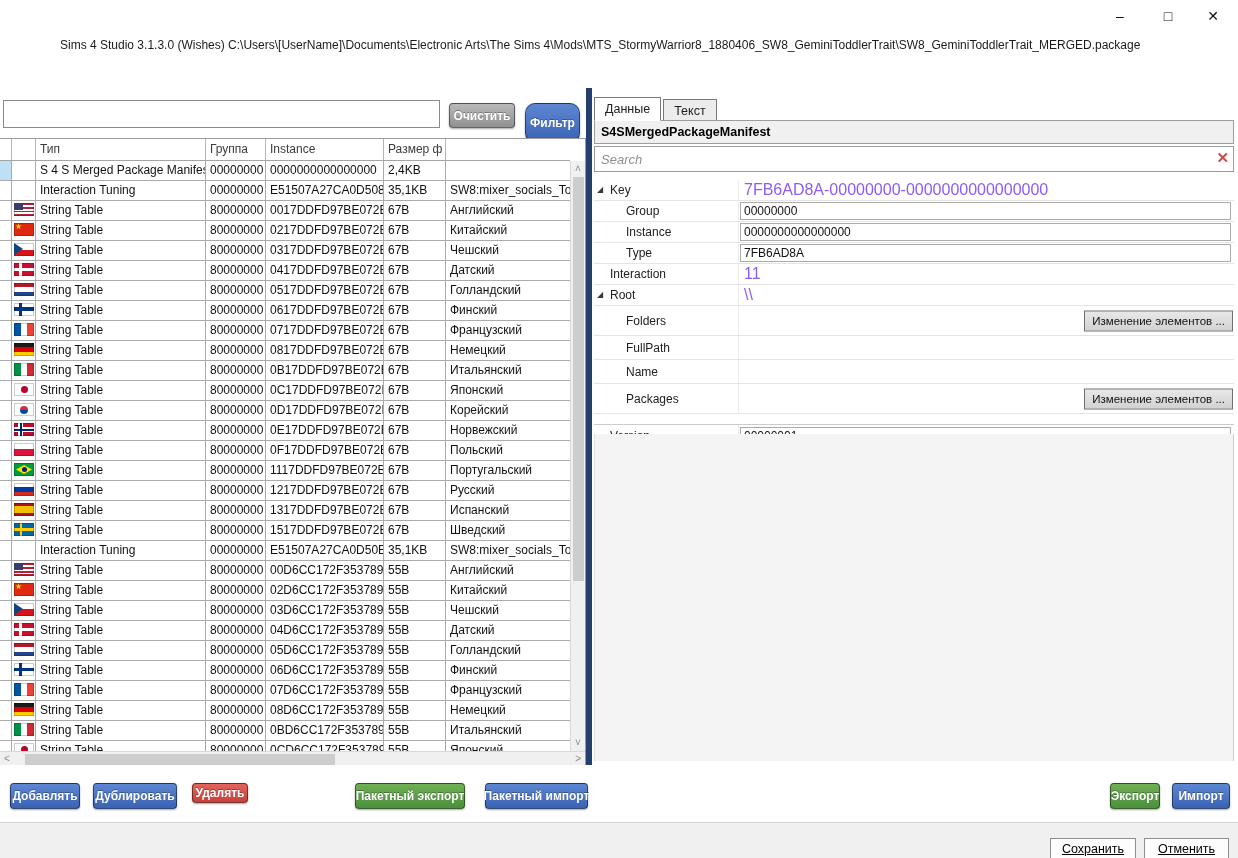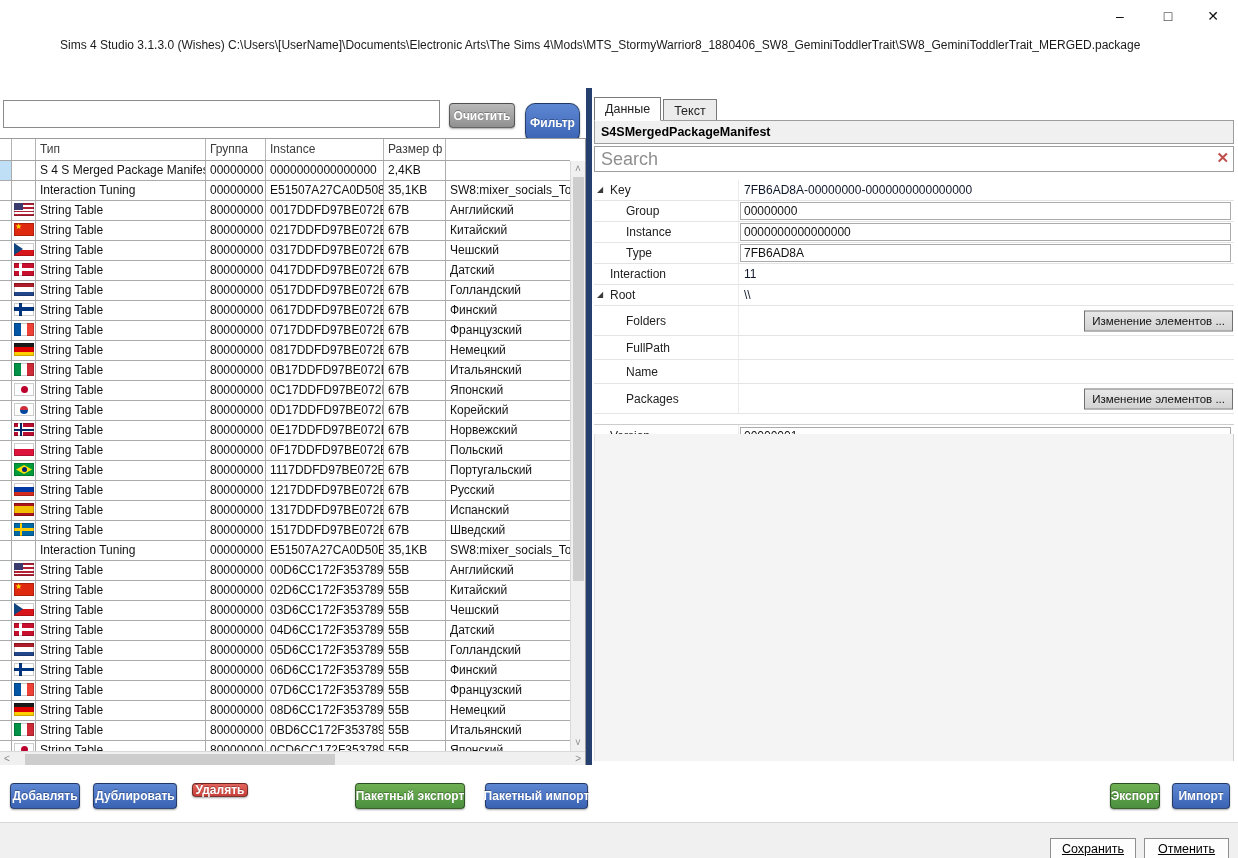--- a/index.html
+++ b/index.html
@@ -55,43 +55,43 @@
   .divider { position:absolute; left:586px; top:88px; width:6px; height:677px; background:#25406f; cursor:col-resize; }
 
   
   .rpanel { position:absolute; left:592px; top:88px; width:646px; height:677px; background:#fff; }
   .tabs { position:absolute; left:2px; top:9px; height:24px; display:flex; }
   .tab { font-size:12.5px; color:#222; padding:4px 10px 0 10px; height:24px; border:1px solid #7a7a7a; margin-right:2px; cursor:pointer; }
   .tab-active { background:#fff; border-bottom:1px solid #fff; position:relative; z-index:2; }
   .tab-idle { background:#ececec; margin-top:2px; height:22px; }
   .rp-header { position:absolute; left:2px; top:32px; width:640px; height:24px; background:#f0f0f0; border:1px solid #9d9d9d; font-size:12.5px; font-weight:bold; color:#000; padding:4px 0 0 6px; }
   .rp-search { position:absolute; left:2px; top:58px; width:640px; height:26px; border:1px solid #9d9d9d; background:#fff; }
-  .rp-search input { position:absolute; left:1px; top:1px; width:610px; height:22px; border:none; outline:none; font-size:18px; color:#333; padding:0 5px; }
+  .rp-search input { position:absolute; left:1px; top:1px; width:610px; height:22px; border:none; outline:none; font-size:13px; color:#333; padding:0 5px;font-style:italic; }
   .rp-search input::placeholder { color:#8f8f8f; }
   .rp-clear { position:absolute; right:4px; top:2px; font-size:15px; font-weight:bold; color:#c0504d; cursor:pointer; }
 
   .prop-grid { position:absolute; left:2px; top:92px; width:640px; background:#fff; }
   .prop-row { position:relative; display:flex; align-items:center; border-bottom:1px solid #e4e4e4; min-height:21px; }
   .prop-row.kind-button { min-height:30px; }
   .prop-row.kind-empty { min-height:24px; }
   .prop-row:last-child { margin-top:10px; border-top:1px solid #cccccc; min-height:23px; }
   .prop-label { width:145px; flex:none; font-size:12px; color:#222; overflow:hidden; white-space:nowrap; border-right:1px solid #ececec; align-self:stretch; display:flex; align-items:center; }
   .p-ind0 { padding-left:16px; } .p-ind1 { padding-left:32px; }
   .expander { position:absolute; left:3px; top:5px; font-size:8px; color:#3a3a3a; cursor:pointer; }
   .prop-val { flex:1; position:relative; align-self:stretch; display:flex; align-items:center; }
-  .prop-ro { font-size:12px; color:#0f172a; padding-left:5px; white-space:nowrap; }
+  .prop-ro { font-size:16px; color:#8b5cf6; padding-left:5px; white-space:nowrap; }
   .prop-input { width:491px; height:18px; border:1px solid #ababab; font-size:12px; color:#111; padding:0 3px; margin-left:1px; background:#fff; }
   .prop-btn { position:absolute; right:1px; top:50%; transform:translateY(-50%); height:21px; background:linear-gradient(180deg,#e8e8e8,#d2d2d2); border:1px solid #707070; font-size:11.5px; color:#111; padding:0 7px; cursor:pointer; font-family:"Liberation Sans",sans-serif; }
   .rp-filler { position:absolute; left:2px; top:346px; width:640px; height:327px; background:#f4f4f4; border-left:1px solid #e0e0e0; border-right:1px solid #cfcfcf; }
 
   
   .bottombar { position:absolute; left:0; top:765px; width:1238px; height:57px; background:#fff; }
   .b-add    { left:10px;  top:18px; width:70px;  height:26px; }
   .b-dup    { left:93px;  top:18px; width:84px;  height:26px; }
-  .b-del    { left:192px; top:18px; width:56px;  height:14px; }
+  .b-del    { left:192px; top:18px; width:56px;  height:20px; }
   .b-bexp   { left:355px; top:18px; width:110px; height:26px; }
   .b-bimp   { left:485px; top:18px; width:103px; height:26px; }
   .b-exp    { left:1110px; top:18px; width:50px; height:26px; }
   .b-imp    { left:1172px; top:18px; width:58px; height:26px; }
 
   .statusbar { position:absolute; left:0; top:822px; width:1238px; height:36px; background:#f0f0f0; border-top:1px solid #d7d7d7; }
   .sbtn { position:absolute; top:15px; height:22px; background:#fdfdfd; border:1px solid #8f8f8f; font-size:12.5px; color:#000; display:flex; align-items:center; justify-content:center; cursor:pointer;text-decoration:underline; }
   .s-save { left:1050px; width:86px; } .s-cancel { left:1144px; width:85px; }
 
   

